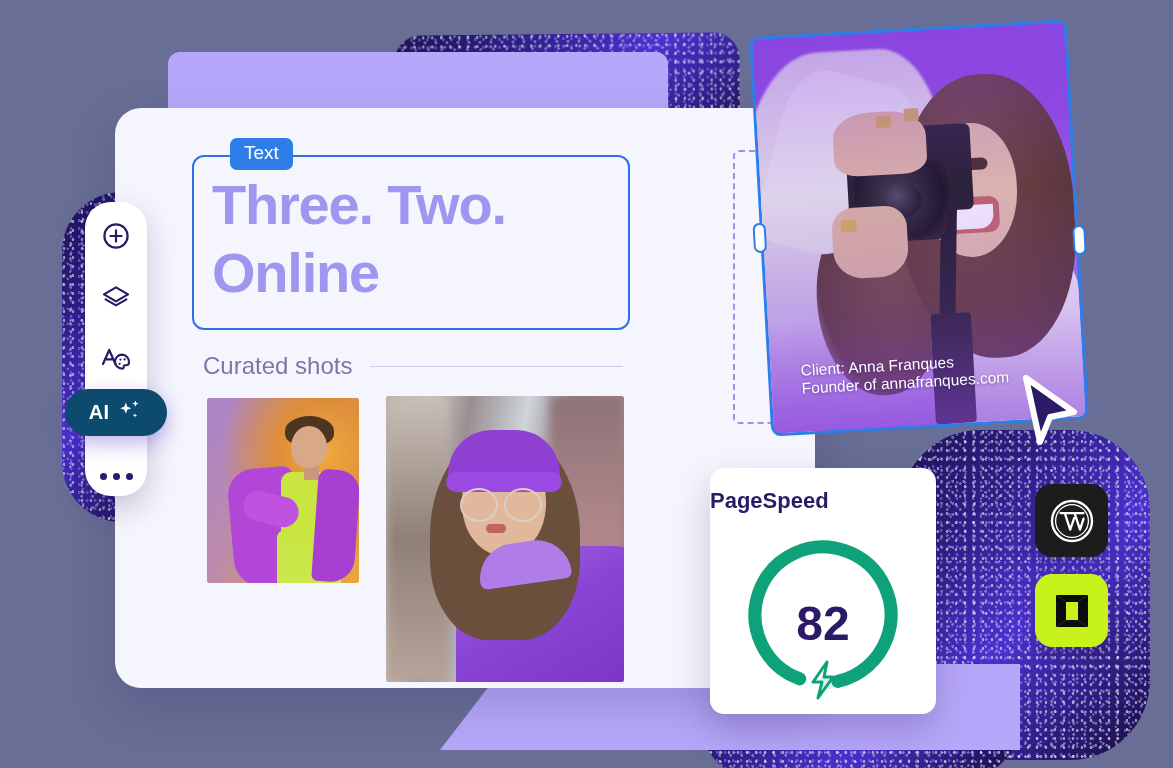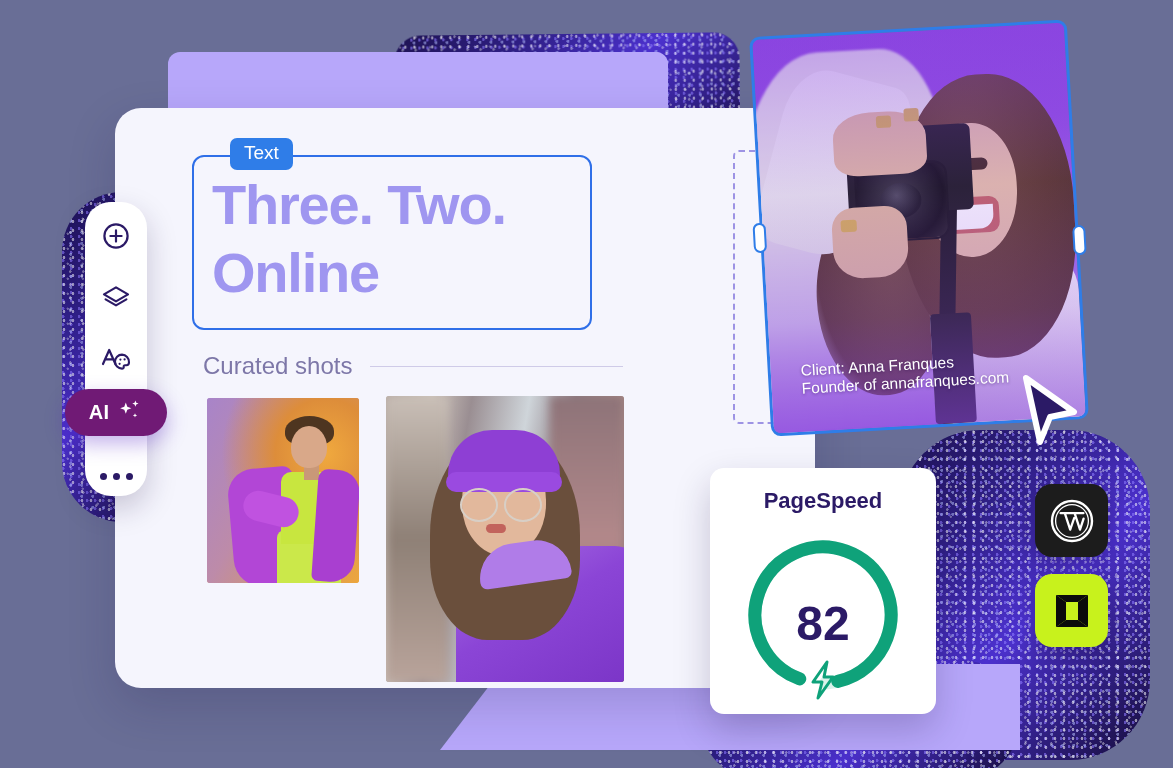--- a/index.html
+++ b/index.html
@@ -68,21 +68,21 @@
   .url-skeleton {
     flex: 1 1 auto; height: 22px; border-radius: 11px; background: #ecebf8;
   }
   .url-tld {
     font-size: 21px; font-weight: 700; color: #2b1a66; letter-spacing: .4px;
     flex: 0 0 auto;
   }
 
   
   .text-widget {
-    position: absolute; left: 192px; top: 155px; width: 400px; height: 175px;
+    position: absolute; left: 192px; top: 155px; width: 438px; height: 175px;
     border: 2px solid #2f6fe8; border-radius: 12px; background: transparent;
   }
   .text-tag {
     position: absolute; left: 36px; top: -19px;
     background: #2f7de8; color: #ffffff;
     font-size: 19px; padding: 4px 14px 6px; border-radius: 7px;
     line-height: 1.15;
   }
   .headline {
     position: absolute; left: 18px; top: 14px; right: 10px;
@@ -163,21 +163,21 @@
   .toolbar {
     position: absolute; left: 85px; top: 202px; width: 62px; height: 294px;
     background: #ffffff; border-radius: 26px;
     box-shadow: 0 12px 30px rgba(30,20,70,.22);
     display: flex; flex-direction: column; align-items: center;
     padding-top: 14px; gap: 22px;
   }
   .tool { width: 40px; height: 40px; display: flex; align-items: center; justify-content: center; }
   .ai-pill {
     position: absolute; left: 65px; top: 389px; width: 102px; height: 47px;
-    background: #701a75; border-radius: 24px;
+    background: #0c4a6e; border-radius: 24px;
     display: flex; align-items: center; justify-content: center; gap: 7px;
     box-shadow: 0 8px 20px rgba(90,40,200,.35);
   }
   .ai-label { color: #fff; font-size: 20px; font-weight: 700; letter-spacing: .2px; }
   .dots { display: flex; gap: 6px; }
   .dots i { width: 7px; height: 7px; border-radius: 50%; background: #2b1a66; display: block; }
 
   
   .dropzone {
     position: absolute; left: 733px; top: 150px; width: 212px; height: 274px;
@@ -258,21 +258,21 @@
   
   .cursor { position: absolute; left: 1018px; top: 372px; width: 62px; height: 78px; }
 
   
   .pagespeed {
     position: absolute; left: 710px; top: 468px; width: 226px; height: 246px;
     background: #ffffff; border-radius: 14px;
     box-shadow: 0 16px 36px rgba(30,20,70,.22);
   }
   .ps-title {
-    position: absolute; left: 0; right: 0; top: 20px; text-align: center;
+    position: absolute; left: 0; right: 0; top: 20px; 
     font-size: 22px; font-weight: 700; color: #2b1a66;
   }
   .ps-gauge { position: absolute; left: 50%; top: 62px; transform: translateX(-50%);
     width: 170px; height: 170px; }
   .ps-score {
     position: absolute; left: 0; right: 0; top: 128px; text-align: center;
     font-size: 48px; font-weight: 700; color: #2b1a66;
   }
   .ps-bolt { position: absolute; left: 50%; top: 190px; transform: translateX(-50%); }
 

